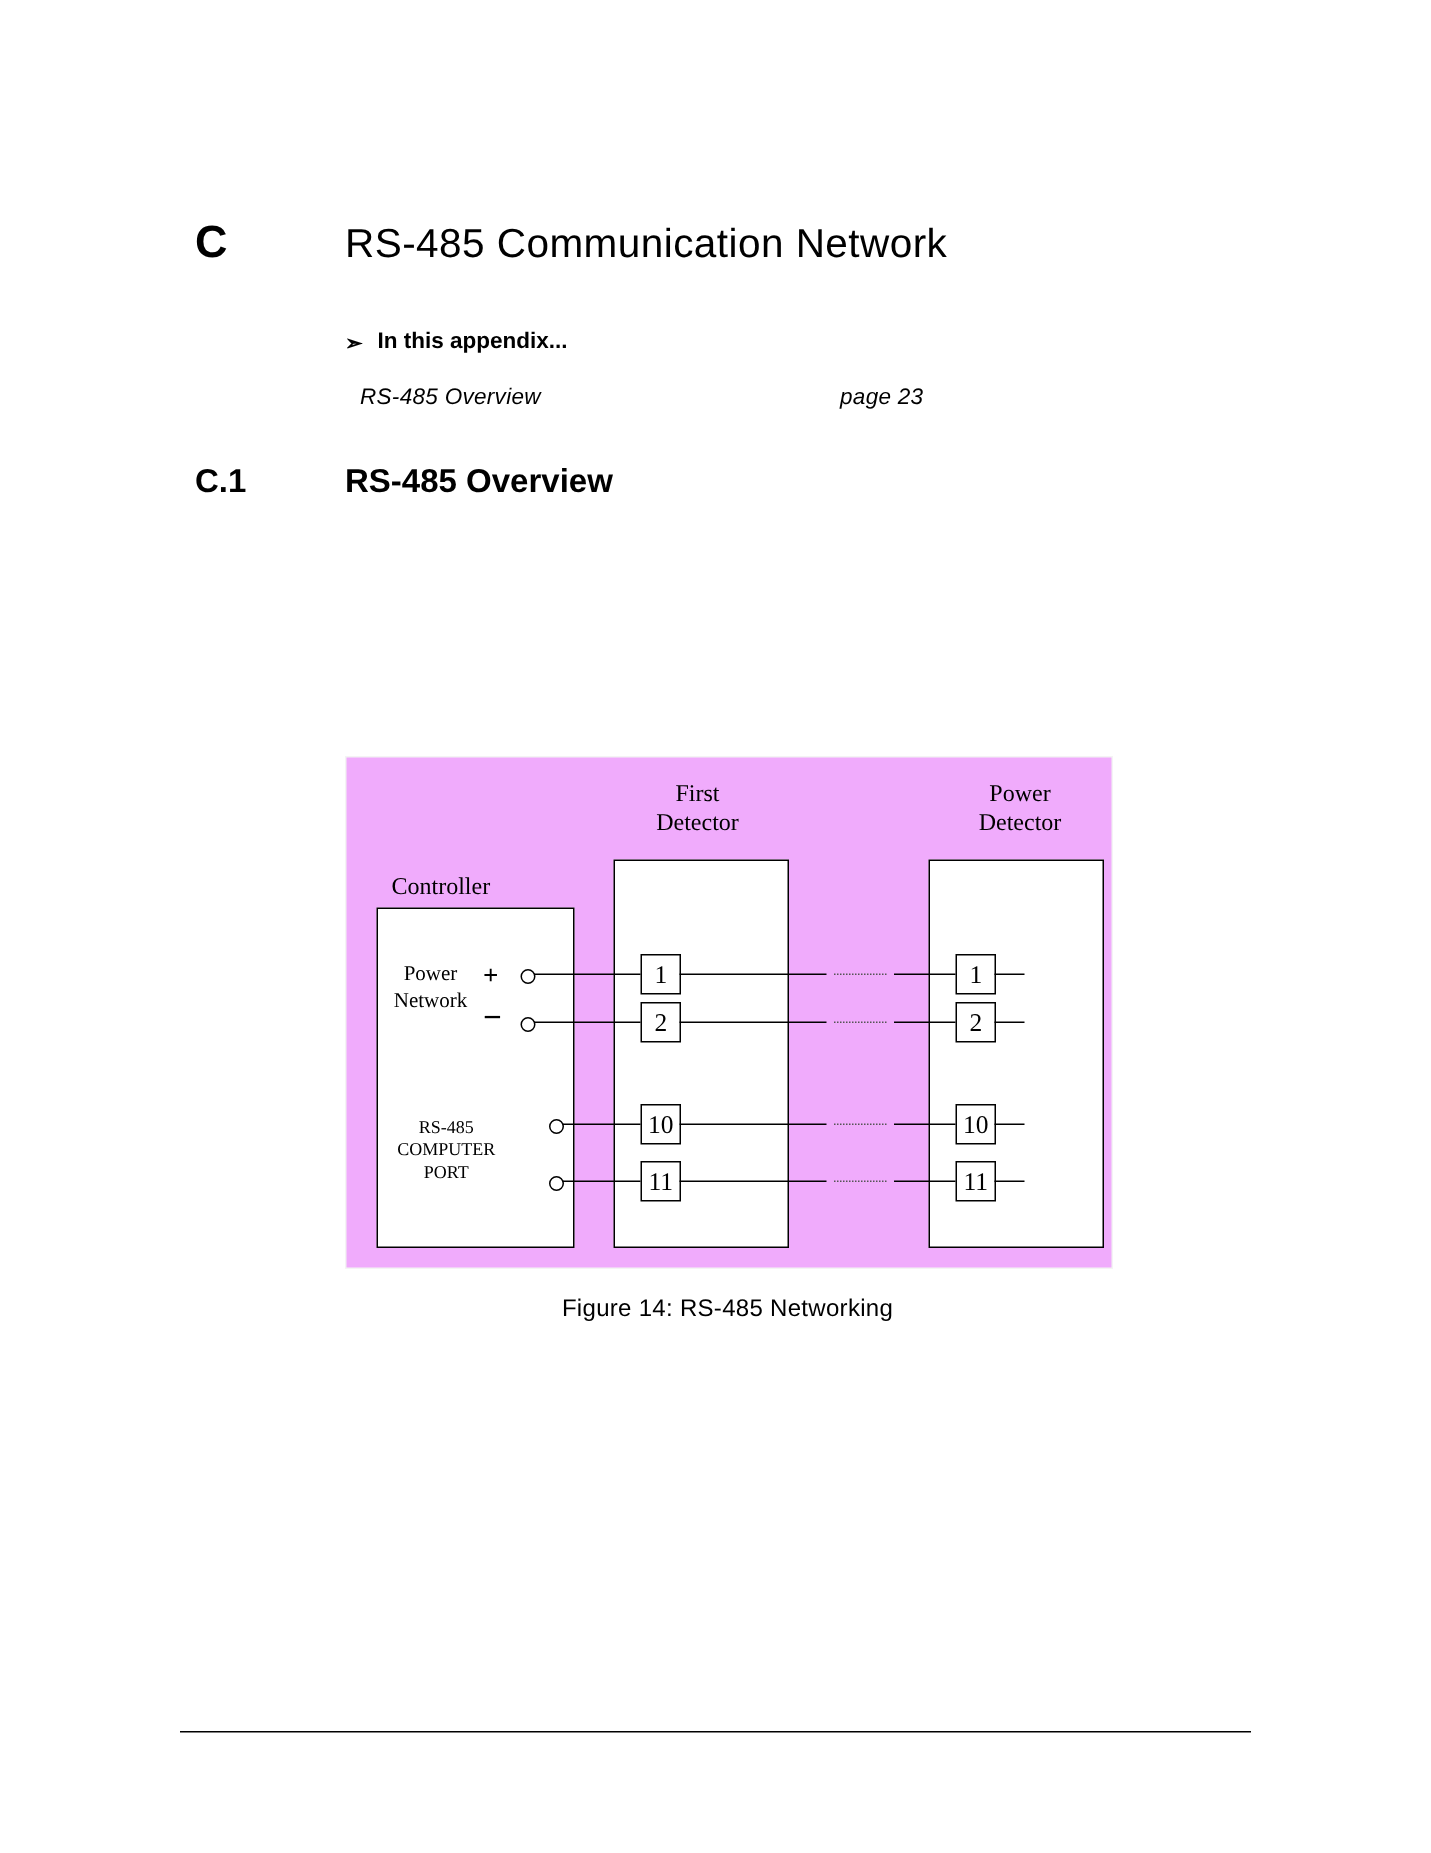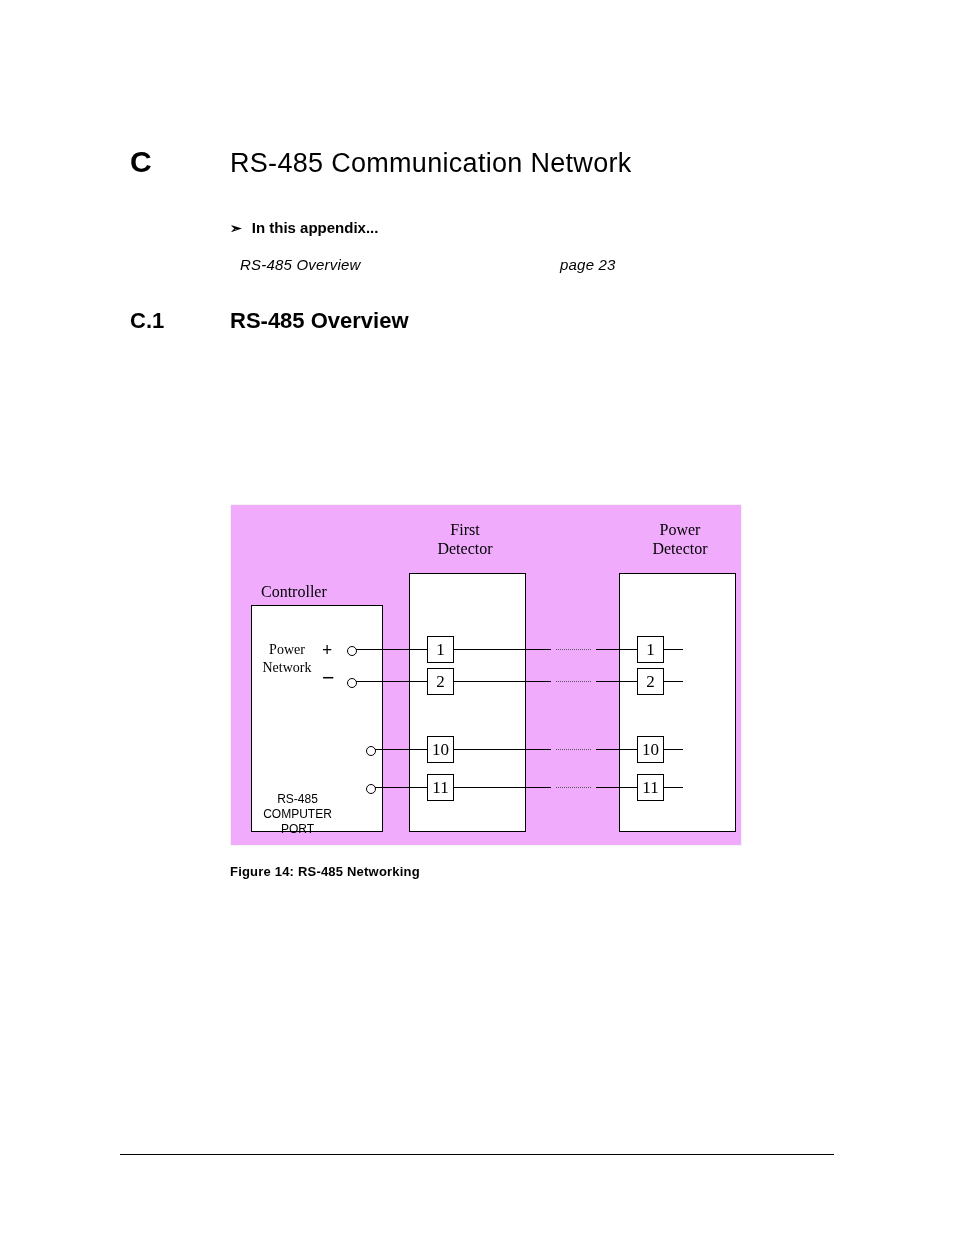--- a/index.html
+++ b/index.html
@@ -97,34 +97,35 @@
   .fig-label-last   { position:absolute; left:414px; top:15px; text-align:center; width:70px; font-size:16px; line-height:1.2; }
   .fig-label-ctrl   { position:absolute; left:30px;  top:78px;  font-size:16px; }
 
   .box-ctrl  { position:absolute; left:20px;  top:100px; width:130px; height:225px; border:1px solid #000; background:#fff; }
   .box-first { position:absolute; left:178px; top:68px;  width:115px; height:257px; border:1px solid #000; background:#fff; }
   .box-last  { position:absolute; left:388px; top:68px;  width:115px; height:257px; border:1px solid #000; background:#fff; }
 
   .ctrl-ps   { position:absolute; left:10px; top:35px; font-size:14px; text-align:center; width:50px; line-height:1.25; font-family:"Century Schoolbook","Times New Roman",serif; }
   .ctrl-plus { position:absolute; left:70px; top:34px; font-size:18px; font-weight:700; }
   .ctrl-minus{ position:absolute; left:70px; top:65px; font-size:22px; font-weight:700; line-height:0.6; }
-  .ctrl-port { position:absolute; left:8px;  top:138px; font-size:12px; text-align:center; width:75px; line-height:1.25; font-family:Liberation Sans, sans-serif;margin-top:48px; }
+  .ctrl-port { position:absolute; left:8px;  top:138px; font-size:12px; text-align:center; width:75px; line-height:1.25; font-family:Liberation Serif, serif; }
 
   .terminal  { position:absolute; width:8px; height:8px; border:1px solid #000; border-radius:50%; background:#fff; }
 
   .num-box   { position:absolute; width:25px; height:25px; border:1px solid #000; background:#fff; font-size:17px; display:flex; align-items:center; justify-content:center; font-family:"Times New Roman",serif; }
 
   .wire      { position:absolute; height:1px; background:#000; }
   .dots      { position:absolute; height:1px; border-top:1px dotted #555; }
 
   .figure-caption {
-    font-size: 13px;
-    font-weight: 700;
+    font-size: 16px;
+    font-weight: 400;
     margin-top: 18px;
     letter-spacing: 0.2px;
+    text-align: center;
   }
 
   .footer-rule {
     position:absolute;
     left:120px; right:120px;
     bottom:80px;
     border-top:1px solid #000;
   }
 </style>
 </head>

